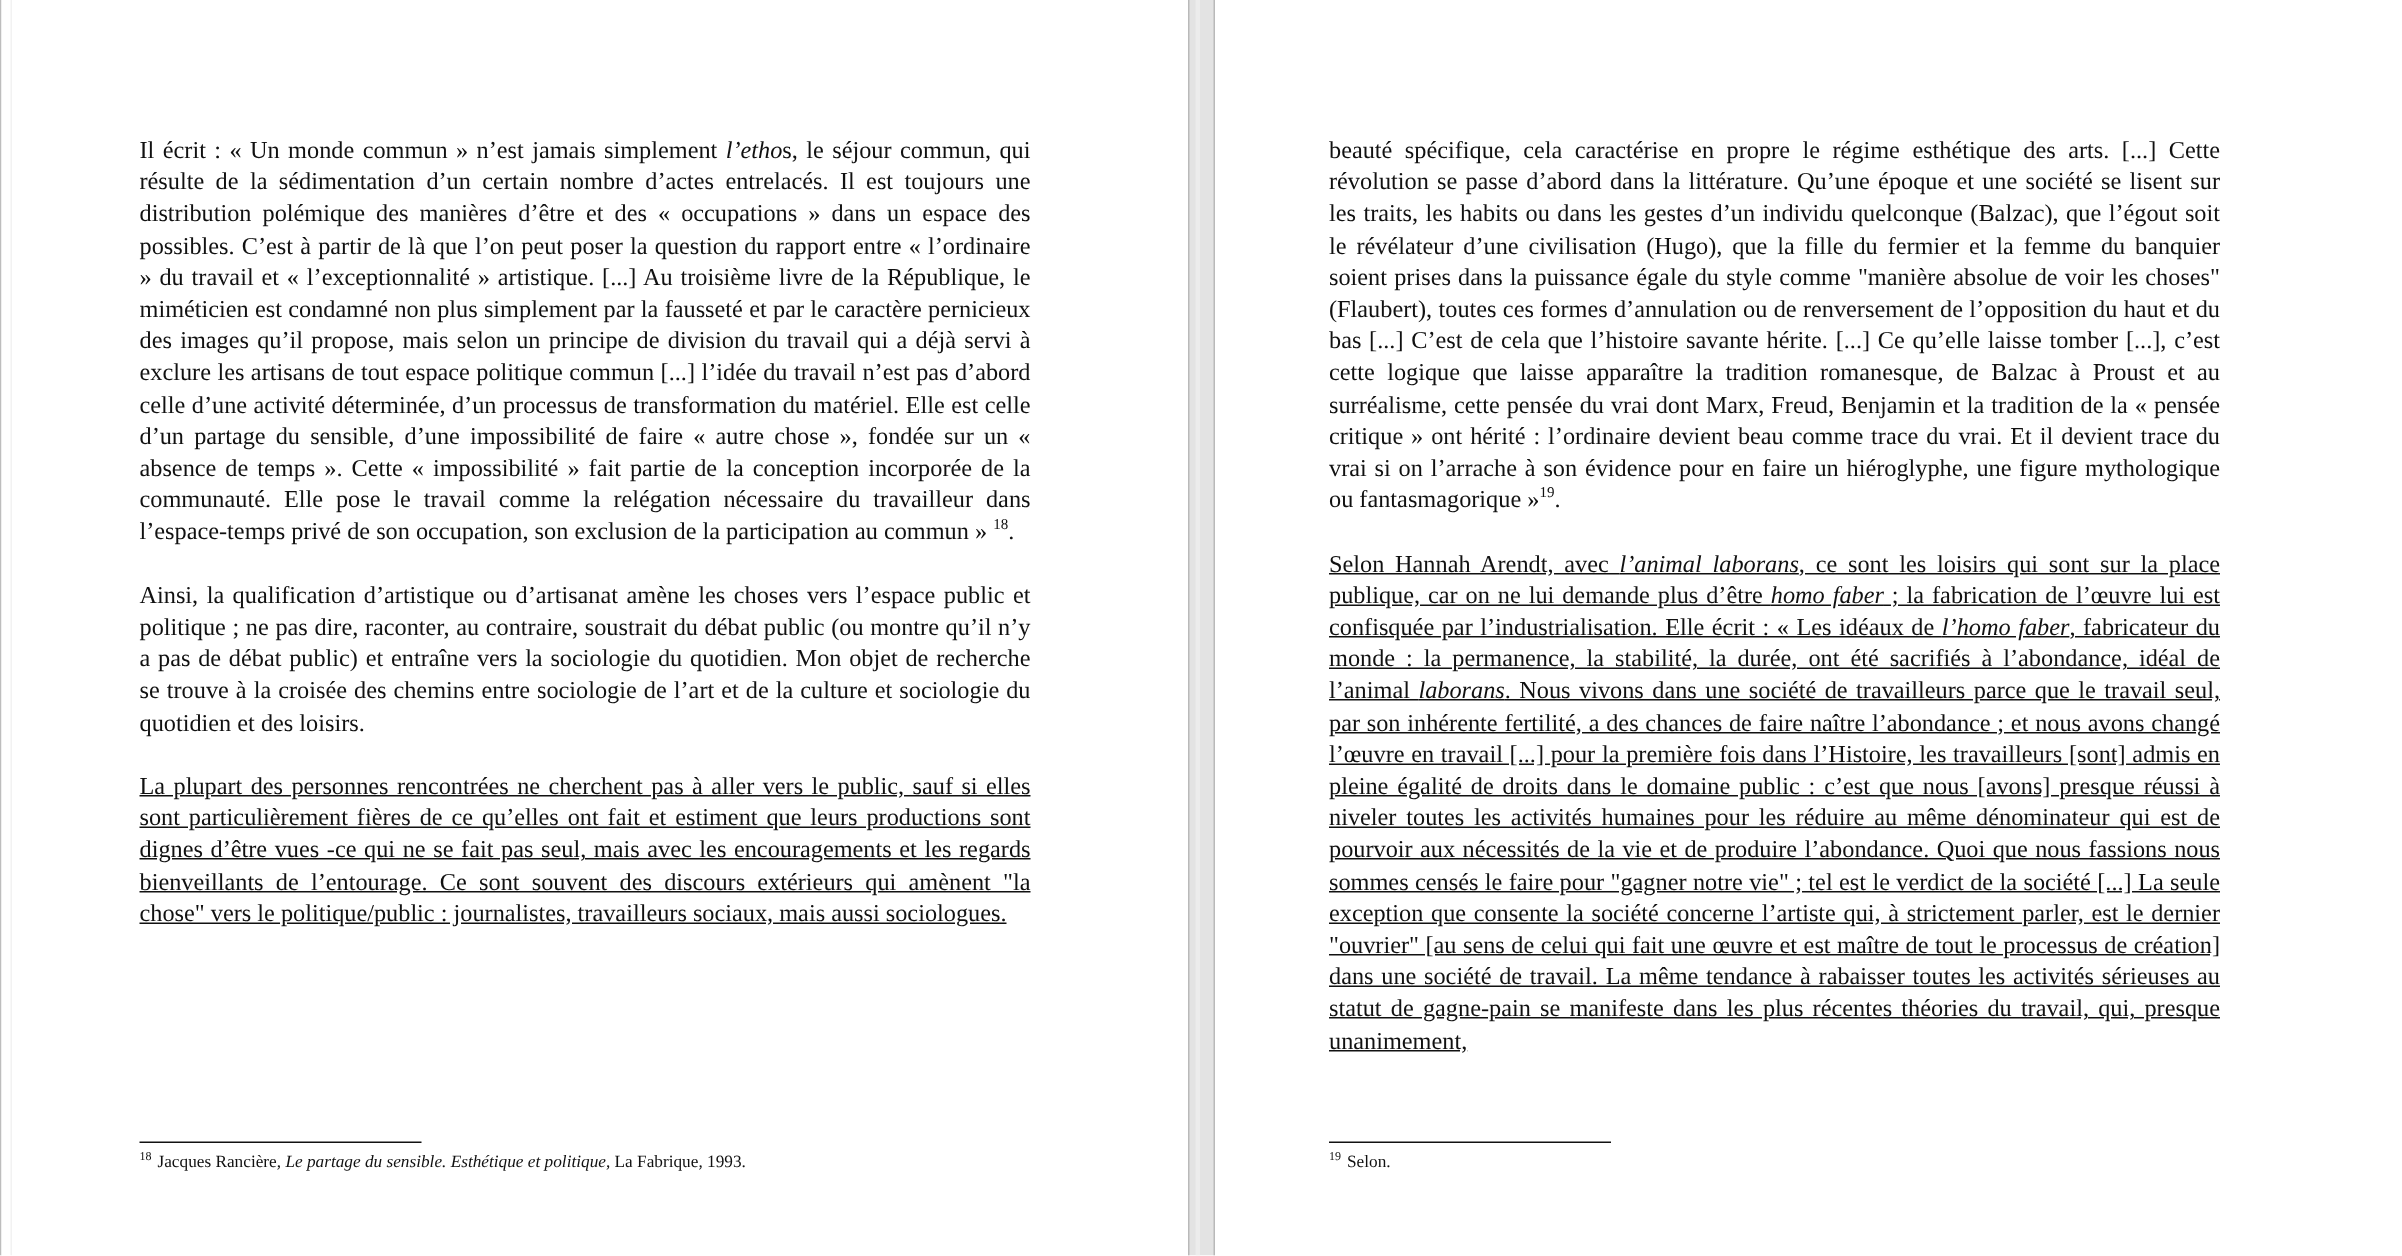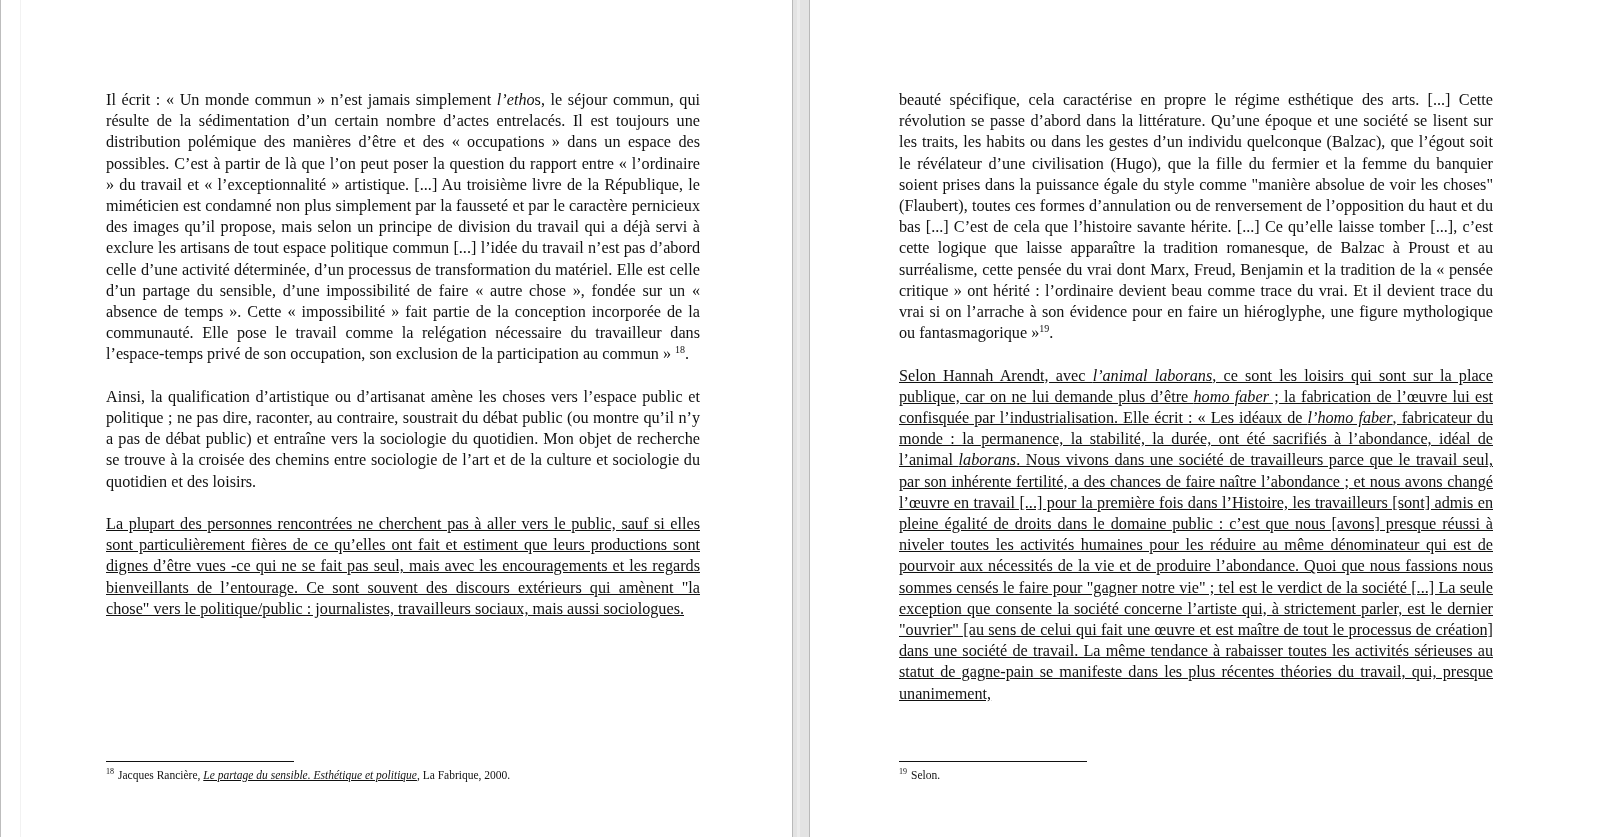--- a/index.html
+++ b/index.html
@@ -41,21 +41,20 @@
     position: absolute;
     left: 4px; top: 0;
     width: 3px; height: 100%;
     background: #ececec;
   }
   .page {
     position: absolute;
     top: 0;
     height: 837px;
     background: #ffffff;
-    margin-left: 13px;
   }
   .page.left { left: 1px; width: 791px; }
   .page.right { left: 810px; width: 854px; }
 
   .body-text {
     position: absolute;
     top: 90px;
     width: 594px;
     font-family: "Liberation Serif", "DejaVu Serif", serif;
     font-size: 16.2px;
@@ -92,38 +91,38 @@
     top: 768px;
     font-family: "Liberation Serif", "DejaVu Serif", serif;
     font-size: 11.5px;
     line-height: 14px;
     color: #111111;
     white-space: nowrap;
   }
   .page.left .fn { left: 92px; }
   .page.right .fn { left: 76px; }
   .fn .fn-num { font-size: 8px; vertical-align: super; line-height: 0; margin-right: 4px; }
-  .fn i { font-style: italic; text-decoration: underline; }
+  .fn i { font-style: italic; }
 </style>
 </head>
 <body>
 
 <div class="viewer">
   <div class="left-edge"></div>
 
   <div class="page left">
     <div class="left-edge-inner"></div>
     <div class="body-text">
       <p class="para"><span>Il écrit : « Un monde commun » n’est jamais simplement </span><i>l’etho</i><span>s, le séjour commun, qui résulte de la sédimentation d’un certain nombre d’actes entrelacés. Il est toujours une distribution polémique des manières d’être et des « occupations » dans un espace des possibles. C’est à partir de là que l’on peut poser la question du rapport entre « l’ordinaire » du travail et « l’exceptionnalité » artistique. [...] Au troisième livre de la République, le miméticien est condamné non plus simplement par la fausseté et par le caractère pernicieux des images qu’il propose, mais selon un principe de division du travail qui a déjà servi à exclure les artisans de tout espace politique commun [...] l’idée du travail n’est pas d’abord celle d’une activité déterminée, d’un processus de transformation du matériel. Elle est celle d’un partage du sensible, d’une impossibilité de faire « autre chose », fondée sur un « absence de temps ». Cette « impossibilité » fait partie de la conception incorporée de la communauté. Elle pose le travail comme la relégation nécessaire du travailleur dans l’espace-temps privé de son occupation, son exclusion de la participation au commun » </span><sup>18</sup><span>.</span></p>
       <p class="para"><span>Ainsi, la qualification d’artistique ou d’artisanat amène les choses vers l’espace public et politique ; ne pas dire, raconter, au contraire, soustrait du débat public (ou montre qu’il n’y a pas de débat public) et entraîne vers la sociologie du quotidien. Mon objet de recherche se trouve à la croisée des chemins entre sociologie de l’art et de la culture et sociologie du quotidien et des loisirs.</span></p>
       <p class="para"><span>La plupart des personnes rencontrées ne cherchent pas à aller vers le public, sauf si elles sont particulièrement fières de ce qu’elles ont fait et estiment que leurs productions sont dignes d’être vues -ce qui ne se fait pas seul, mais avec les encouragements et les regards bienveillants de l’entourage. Ce sont souvent des discours extérieurs qui amènent "la chose" vers le politique/public : journalistes, travailleurs sociaux, mais aussi sociologues.</span></p>
     </div>
     <div class="fn-rule"></div>
     <div class="fn">
-      <span class="fn-num">18</span><span><span>Jacques Rancière, </span><i>Le partage du sensible. Esthétique et politique</i><span>, La Fabrique, 2000.</span></span>
+      <span class="fn-num">18</span><span><span>Jacques Rancière, </span><i>Le partage du sensible. Esthétique et politique</i><span>, La Fabrique, 1993.</span></span>
     </div>
   </div>
 
   <div class="gutter">
     <div class="gutter-stripe"></div>
   </div>
 
   <div class="page right">
     <div class="body-text">
       <p class="para"><span>beauté spécifique, cela caractérise en propre le régime esthétique des arts. [...] Cette révolution se passe d’abord dans la littérature. Qu’une époque et une société se lisent sur les traits, les habits ou dans les gestes d’un individu quelconque (Balzac), que l’égout soit le révélateur d’une civilisation (Hugo), que la fille du fermier et la femme du banquier soient prises dans la puissance égale du style comme "manière absolue de voir les choses" (Flaubert), toutes ces formes d’annulation ou de renversement de l’opposition du haut et du bas [...] C’est de cela que l’histoire savante hérite. [...] Ce qu’elle laisse tomber [...], c’est cette logique que laisse apparaître la tradition romanesque, de Balzac à Proust et au surréalisme, cette pensée du vrai dont Marx, Freud, Benjamin et la tradition de la « pensée critique » ont hérité : l’ordinaire devient beau comme trace du vrai. Et il devient trace du vrai si on l’arrache à son évidence pour en faire un hiéroglyphe, une figure mythologique ou fantasmagorique »</span><sup>19</sup><span>.</span></p>

